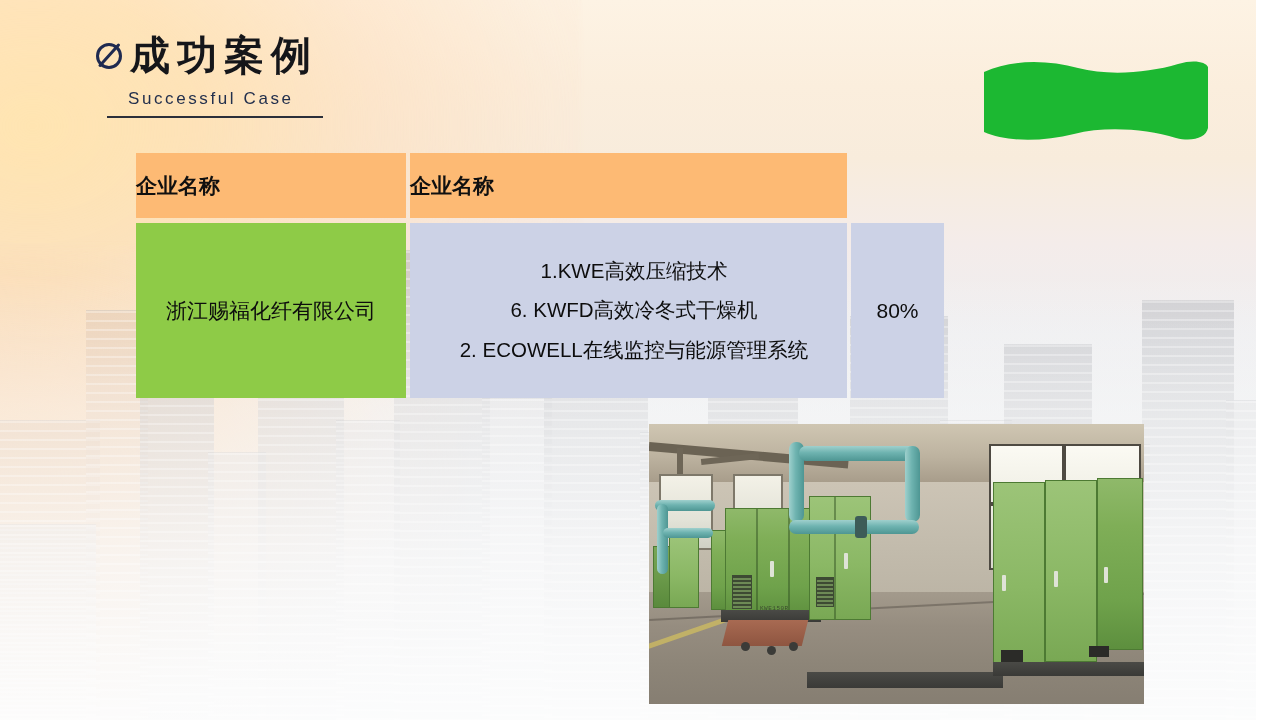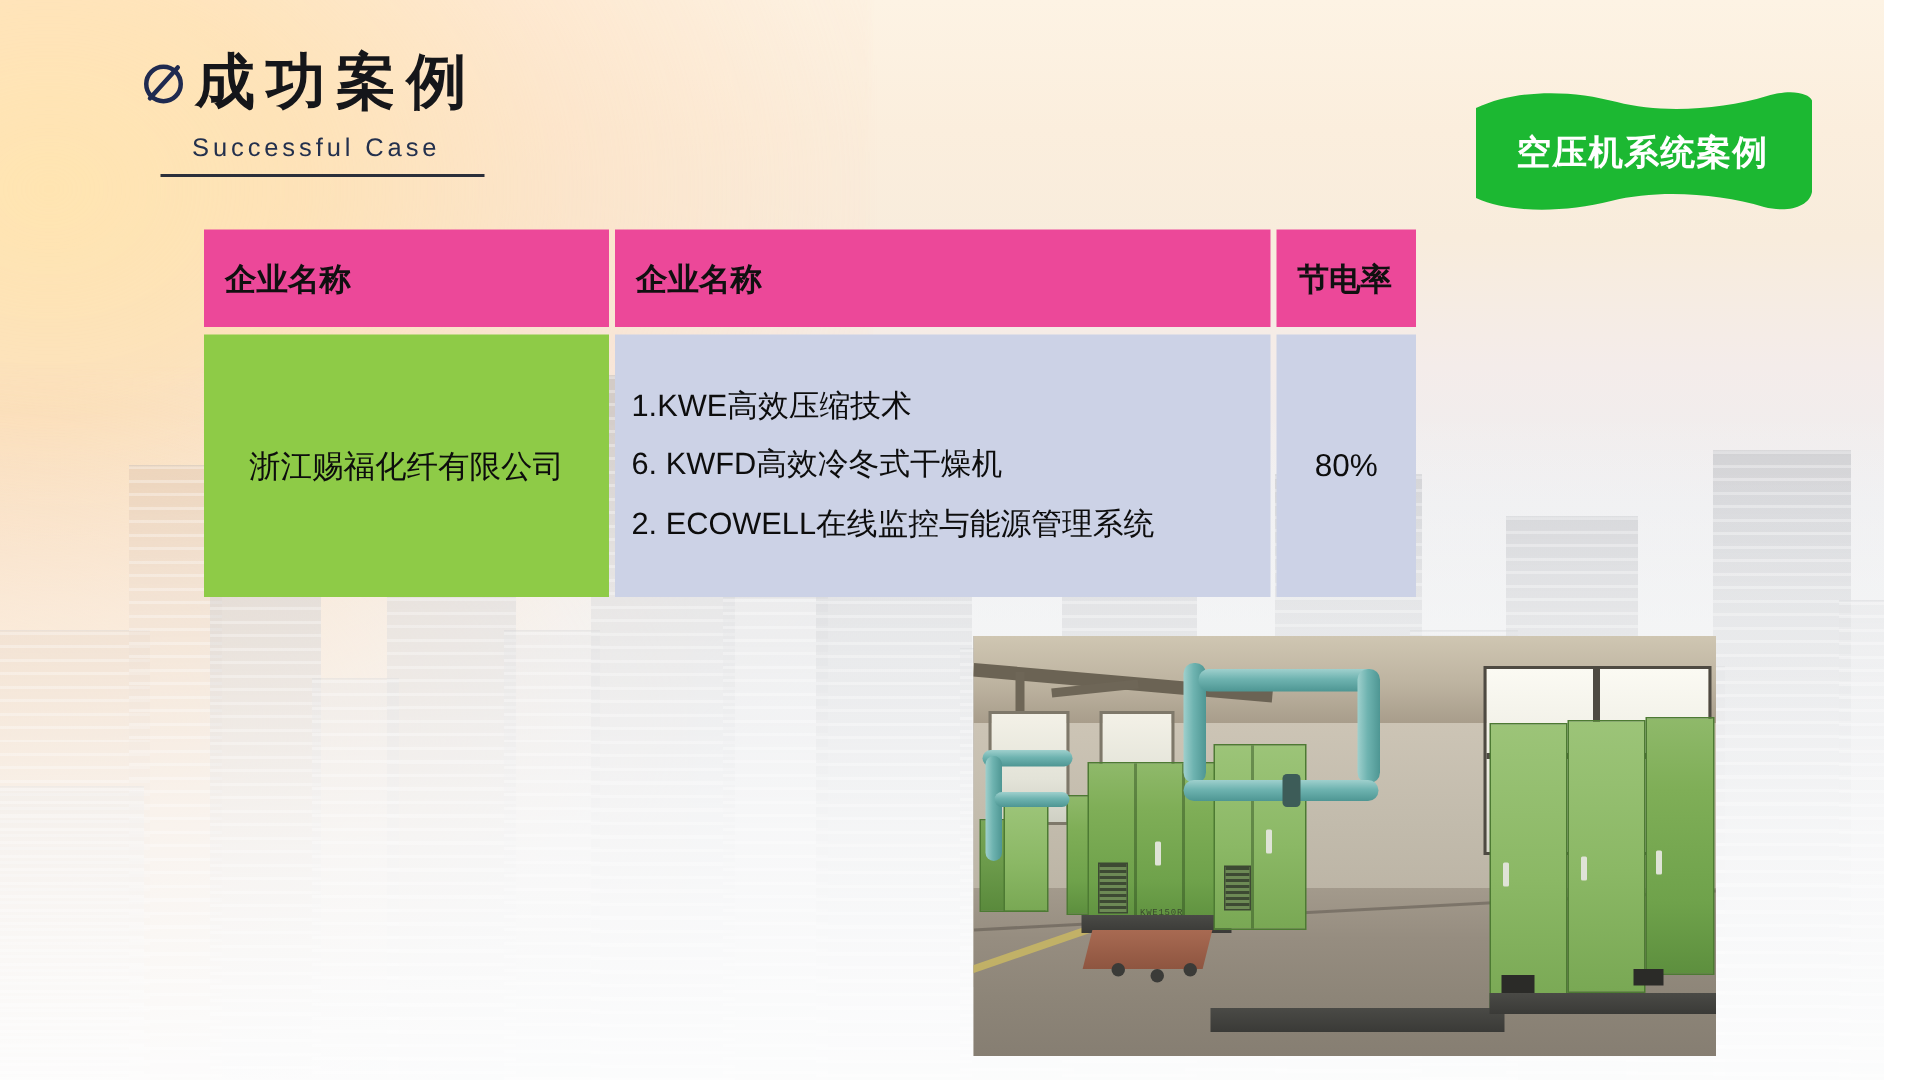--- a/index.html
+++ b/index.html
@@ -158,24 +158,23 @@
   }
   .tbl-row { display: flex; }
   .tbl-row.head { height: 65px; }
   .tbl-row.body { height: 175px; margin-top: 5px; }
 
   .c-name  { width: 270px; flex: none; }
   .c-tech  { width: 437px; flex: none; margin-left: 4px; }
   .c-rate  { width: 93px;  flex: none; margin-left: 4px; }
 
   .head .cell {
-    background: #ec4899;
+    background: #fdba74;
     display: flex;
     align-items: center;
-    padding-left: 14px;
     font-size: 21px;
     font-weight: bold;
     color: #101010;
   }
   .body .cell-green {
     background: #8ecb47;
     display: flex;
     align-items: center;
     justify-content: center;
     font-size: 21px;
@@ -194,20 +193,21 @@
     padding-left: 0;
     font-size: 21px;
     color: #0d0d0d;
   }
   .tech-line {
     font-size: 20.5px;
     color: #0d0d0d;
     line-height: 1;
     padding: 9.5px 0;
     white-space: nowrap;
+    text-align: center;
   }
 
   
   .photo {
     position: absolute;
     left: 649px; top: 424px;
     width: 495px; height: 280px;
     overflow: hidden;
     background: #9b9488;
   }
@@ -373,29 +373,27 @@
     </div>
     <div class="title-sub">Successful Case</div>
     <div class="title-rule"></div>
   </div>
 
   <div class="ribbon">
     <svg viewBox="0 0 234 84" preserveAspectRatio="none">
       <path d="M6,14 C34,1 70,2 100,10 C130,18 170,15 200,6 C216,1 228,4 230,9
                L230,70 C228,80 214,84 198,80 C168,71 128,68 96,76 C64,84 28,84 6,74 Z" fill="#1cb832"></path>
     </svg>
-    <div class="ribbon-label">空压机系统案例</div>
   </div>
 
   <div class="tbl">
 
     <div class="tbl-row head">
       <div class="cell c-name">企业名称</div>
       <div class="cell c-tech">企业名称</div>
-      <div class="cell c-rate">节电率</div>
     </div>
 
     <div class="tbl-row body">
       <div class="cell-green c-name">浙江赐福化纤有限公司</div>
 
       <div class="cell-lav c-tech">
         <div class="tech-line">1.KWE高效压缩技术</div>
         <div class="tech-line">6. KWFD高效冷冬式干燥机</div>
         <div class="tech-line">2. ECOWELL在线监控与能源管理系统</div>
       </div>

